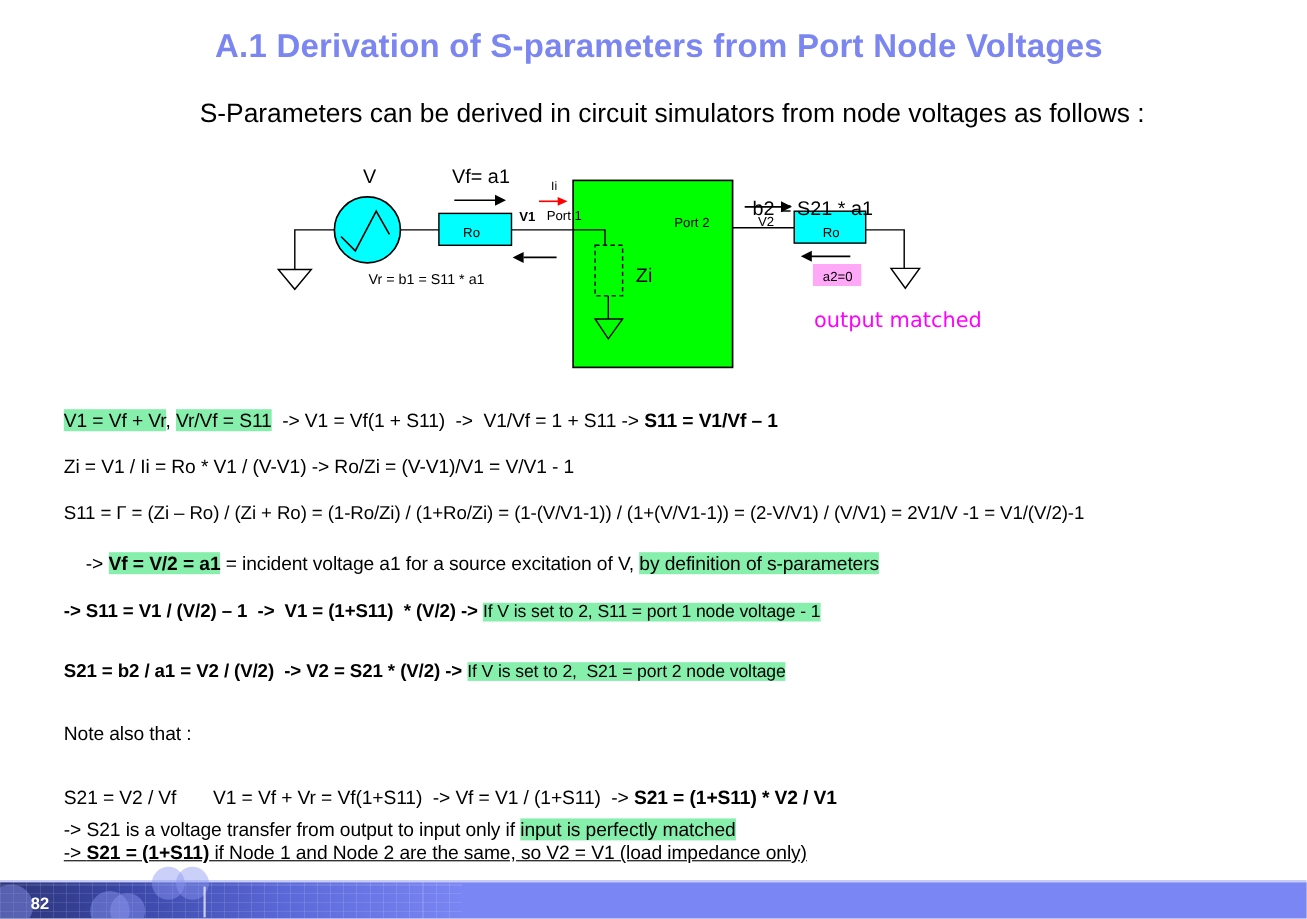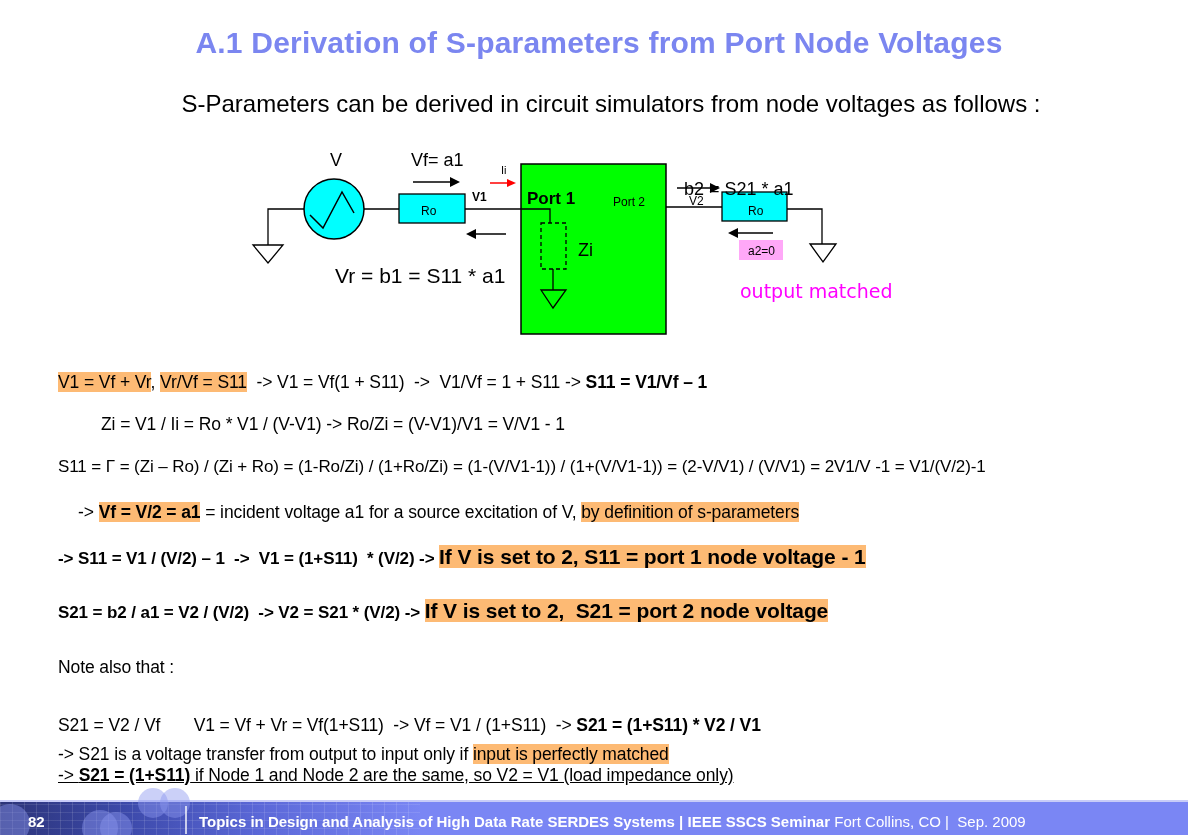--- a/index.html
+++ b/index.html
@@ -16,22 +16,22 @@
   .subtitle {
     position: absolute; left: 0; top: 90px; width: 1222px; text-align: center;
     font-size: 24px; color: #000;
   }
   .diagram { position: absolute; left: 0; top: 0; width: 1188px; height: 360px; }
   .lbl { position: absolute; white-space: nowrap; }
   .line {
     position: absolute; left: 58px; white-space: nowrap; font-size: 17.5px;
     letter-spacing: -0.1px;
   }
-  .hl { background: #fdba74; }
-  .big { font-size: 21px; font-weight: bold; }
+  .hl { background: #86efac; }
+  .big { font-size: 16px; font-weight: normal; }
   b { font-weight: bold; }
   .footer {
     position: absolute; left: 0; top: 800px; width: 1188px; height: 35px;
     background: linear-gradient(90deg, #2c3478 0px, #3b48a8 120px, #5b68d8 260px, #7a86f4 420px, #7a86f4 1188px);
     border-top: 2px solid #c8ccf8;
   }
   .footer .grid {
     position: absolute; left: 0; top: 0; width: 420px; height: 35px;
     background-image:
       repeating-linear-gradient(90deg, rgba(255,255,255,0.12) 0 1px, transparent 1px 12px),
@@ -97,35 +97,35 @@
     <line x1="737" y1="233" x2="773" y2="233" stroke="#000" stroke-width="1.5"></line>
     <polygon points="738,228 728,233 738,238" fill="#000"></polygon>
     <rect x="739" y="240" width="44" height="20" fill="#ffa8f8"></rect>
   </svg>
 
   <div class="lbl" style="left:330px;top:150px;font-size:18px;">V</div>
   <div class="lbl" style="left:411px;top:150px;font-size:18px;">Vf= a1</div>
   <div class="lbl" style="left:501px;top:164px;font-size:11px;">Ii</div>
   <div class="lbl" style="left:421px;top:204px;font-size:12px;">Ro</div>
   <div class="lbl" style="left:472px;top:190px;font-size:12px;font-weight:bold;">V1</div>
-  <div class="lbl" style="left:335px;top:264px;font-size:21px;">Vr = b1 = S11 * a1</div>
-  <div class="lbl" style="left:527px;top:189px;font-size:17px;font-weight:bold;">Port 1</div>
+  <div class="lbl" style="left:335px;top:246px;font-size:13px;">Vr = b1 = S11 * a1</div>
+  <div class="lbl" style="left:497px;top:189px;font-size:12px;">Port 1</div>
   <div class="lbl" style="left:613px;top:195px;font-size:12px;">Port 2</div>
   <div class="lbl" style="left:578px;top:240px;font-size:18px;">Zi</div>
   <div class="lbl" style="left:684px;top:155px;font-size:18px;margin-top:24px;">b2 = S21 * a1</div>
   <div class="lbl" style="left:689px;top:194px;font-size:12px;">V2</div>
   <div class="lbl" style="left:748px;top:204px;font-size:12px;">Ro</div>
   <div class="lbl" style="left:748px;top:244px;font-size:12px;">a2=0</div>
   <div class="lbl" style="left:740px;top:280px;font-size:19px;color:#ff00ff;font-family:'DejaVu Sans',sans-serif;">output matched</div>
 </div>
 
 <div class="line" style="top:372px;">
   <span class="hl">V1 = Vf + Vr</span><span>, </span><span class="hl">Vr/Vf = S11</span><span style="white-space:pre">  -&gt; V1 = Vf(1 + S11)  -&gt;  V1/Vf = 1 + S11 -&gt; </span><b>S11 = V1/Vf – 1</b>
 </div>
-<div class="line" style="top:414px;margin-left:43px;">Zi = V1 / Ii = Ro * V1 / (V-V1) -&gt; Ro/Zi = (V-V1)/V1 = V/V1 - 1</div>
+<div class="line" style="top:414px;">Zi = V1 / Ii = Ro * V1 / (V-V1) -&gt; Ro/Zi = (V-V1)/V1 = V/V1 - 1</div>
 <div class="line" style="top:457px;font-size:17px;">S11 = Γ = (Zi – Ro) / (Zi + Ro) = (1-Ro/Zi) / (1+Ro/Zi) = (1-(V/V1-1)) / (1+(V/V1-1)) = (2-V/V1) / (V/V1) = 2V1/V -1 = V1/(V/2)-1</div>
 <div class="line" style="top:502px;margin-left:20px;">
   <span style="white-space:pre">-&gt; </span><b class="hl">Vf = V/2 = a1</b><span> = incident voltage a1 for a source excitation of V, </span><span class="hl">by definition of s-parameters</span>
 </div>
 <div class="line" style="top:545px;">
   <b style="white-space:pre;font-size:17px;">-&gt; S11 = V1 / (V/2) – 1  -&gt;  V1 = (1+S11)  * (V/2) -&gt; </b><span class="hl big">If V is set to 2, S11 = port 1 node voltage - 1</span>
 </div>
 <div class="line" style="top:599px;">
   <b style="white-space:pre;font-size:17px;">S21 = b2 / a1 = V2 / (V/2)  -&gt; V2 = S21 * (V/2) -&gt; </b><span class="hl big" style="white-space:pre">If V is set to 2,  S21 = port 2 node voltage</span>
 </div>
@@ -142,14 +142,13 @@
 
 <div class="footer">
   <div class="grid"></div>
   <div class="bubble" style="left:-10px;top:2px;width:40px;height:40px;"></div>
   <div class="bubble" style="left:82px;top:8px;width:36px;height:36px;"></div>
   <div class="bubble" style="left:100px;top:10px;width:32px;height:32px;"></div>
   <div class="bubble" style="left:138px;top:-14px;width:30px;height:30px;"></div>
   <div class="bubble" style="left:160px;top:-14px;width:30px;height:30px;"></div>
   <div class="page">82</div>
   <div class="sep"></div>
-  <div class="text"><span class="bold">Topics in Design and Analysis of High Data Rate SERDES Systems | IEEE SSCS Seminar</span><span style="white-space:pre"> Fort Collins, CO |  Sep. 2009</span></div>
 </div>
 
 </body></html>

